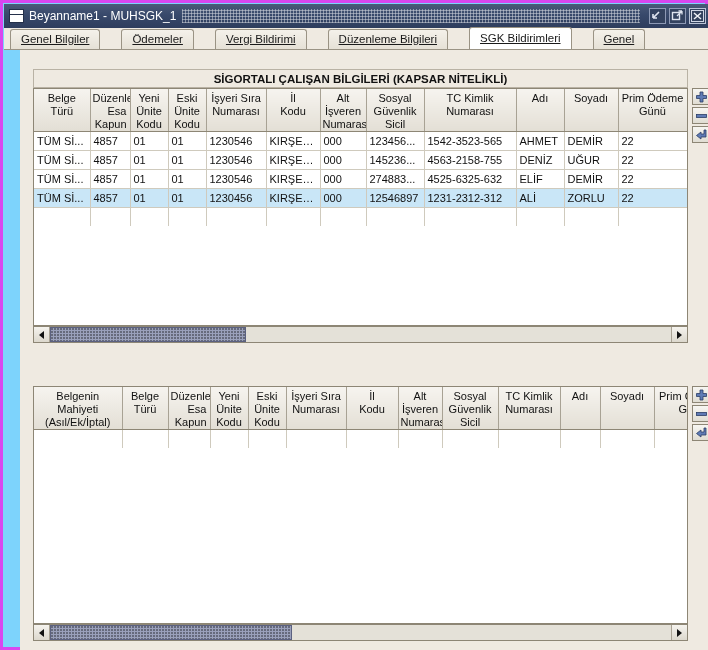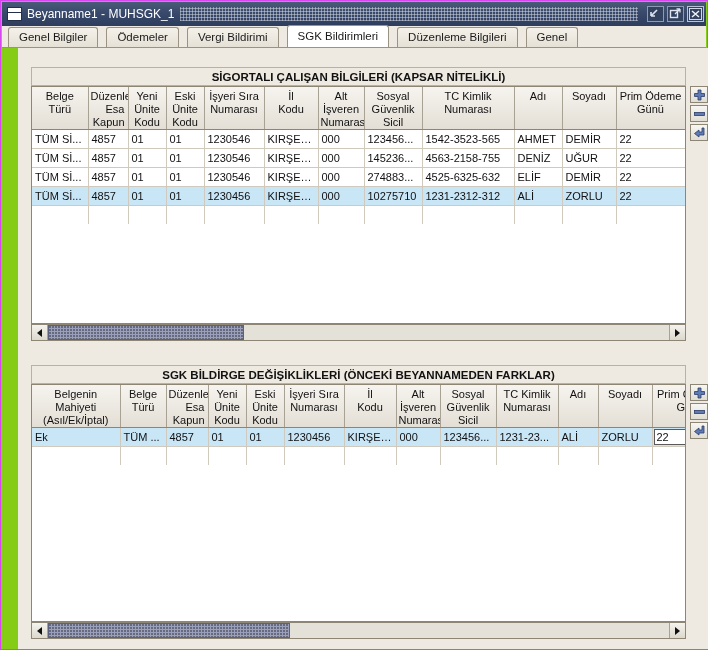--- a/index.html
+++ b/index.html
@@ -16,22 +16,22 @@
     overflow: hidden;
   }
 
   
   #app-window {
     position: absolute;
     left: 0; top: 0;
     width: 708px;
     height: 650px;
     box-sizing: border-box;
-    background: #84cc16;
-    border: 1px solid #d946ef;
+    background: #7dd3fc;
+    border: 3px solid #d946ef;
   }
 
   
   #title-bar {
     position: absolute;
     left: 1px; top: 1px;
     width: 704px;
     height: 24px;
     box-sizing: border-box;
     background: linear-gradient(to bottom, #4a5a78 0%, #38496b 45%, #2e3d5d 100%);
@@ -91,30 +91,31 @@
     border-bottom: 1px solid #9a9384;
     display: flex;
     align-items: flex-end;
     padding-left: 6px;
     box-sizing: border-box;
   }
   .tab {
     height: 20px;
     line-height: 19px;
     padding: 0 10px;
-    margin-right: 8px;
+    margin-right: 21px;
     box-sizing: border-box;
     font-size: 11.5px;
     color: #1a1a1a;
     background: linear-gradient(to bottom, #f4f1ea 0%, #e6e1d6 100%);
     border: 1px solid #9a9384;
     border-bottom: none;
     border-radius: 3px 3px 0 0;
     white-space: nowrap;
     position: relative;
+    text-decoration: underline;
   }
   .tab.selected {
     background: #ffffff;
     height: 22px;
     line-height: 21px;
     border-color: #9a9384;
     z-index: 3;
   }
 
   
@@ -308,22 +309,22 @@
         <rect x="2.5" y="2.5" width="12" height="11" fill="none" stroke="#cfd6e5" stroke-width="1"></rect>
         <path d="M5 5 L12 11 M12 5 L5 11" stroke="#eef1f7" stroke-width="1.5"></path>
       </svg>
     </div>
   </div>
 
   <div id="tab-strip">
     <div class="tab">Genel Bilgiler</div>
     <div class="tab">Ödemeler</div>
     <div class="tab">Vergi Bildirimi</div>
+    <div class="tab">Düzenleme Bilgileri</div>
     <div class="tab selected">SGK Bildirimleri</div>
-    <div class="tab">Düzenleme Bilgileri</div>
     <div class="tab">Genel</div>
   </div>
 
   <div id="content">
 
     <div class="panel" id="panel-1">
       <div class="panel-title">SİGORTALI ÇALIŞAN BİLGİLERİ (KAPSAR NİTELİKLİ)</div>
 
       <div class="table-wrap">
         <table class="grid" id="grid-1">
@@ -440,21 +441,21 @@
                 <td>22</td>
               </tr>
               <tr class="row-selected">
                 <td>TÜM Sİ...</td>
                 <td>4857</td>
                 <td>01</td>
                 <td>01</td>
                 <td>1230456</td>
                 <td>KIRŞEHİR</td>
                 <td>000</td>
-                <td>10275710</td>
+                <td>12546897</td>
                 <td>1231-2312-312</td>
                 <td>ALİ</td>
                 <td>ZORLU</td>
                 <td>22</td>
               </tr>
               <tr class="row-blank">
                 <td style="border-bottom: none;">&nbsp;</td>
                 <td style="border-bottom: none;">&nbsp;</td>
                 <td style="border-bottom: none;">&nbsp;</td>
                 <td style="border-bottom: none;">&nbsp;</td>
@@ -496,21 +497,20 @@
         </div>
         <div class="tool-btn">
           <svg width="13" height="12" viewBox="0 0 13 12">
             <path d="M2 3 L7 3 L7 1 L11.5 4.5 L7 8 L7 6 L4 6 L4 10 L2 10 Z" fill="#5f7bb5" stroke="#2b3e66" stroke-width="0.8" transform="rotate(180 6.5 5.5)"></path>
           </svg>
         </div>
       </div>
     </div>
 
     <div class="panel" id="panel-2">
-      <div class="panel-title">SGK BİLDİRGE DEĞİŞİKLİKLERİ (ÖNCEKİ BEYANNAMEDEN FARKLAR)</div>
 
       <div class="table-wrap">
         <table class="grid" id="grid-2">
             <colgroup>
               <col style="width: 88px;">
               <col style="width: 46px;">
               <col style="width: 42px;">
               <col style="width: 38px;">
               <col style="width: 38px;">
               <col style="width: 60px;">
@@ -575,37 +575,20 @@
                 <th>
                   <span class="hl">Soyadı</span>
                 </th>
                 <th class="right-h">
                   <span class="hl">Prim Öde</span>
                   <span class="hl">Günü</span>
                 </th>
               </tr>
             </thead>
             <tbody>
-              <tr class="row-selected">
-                <td>Ek</td>
-                <td>TÜM ...</td>
-                <td>4857</td>
-                <td>01</td>
-                <td>01</td>
-                <td>1230456</td>
-                <td>KIRŞEHİR</td>
-                <td>000</td>
-                <td>123456...</td>
-                <td>1231-23...</td>
-                <td>ALİ</td>
-                <td>ZORLU</td>
-                <td>
-                  <span class="cell-edit">22</span>
-                </td>
-              </tr>
               <tr class="row-blank">
                 <td style="border-bottom: none;">&nbsp;</td>
                 <td style="border-bottom: none;">&nbsp;</td>
                 <td style="border-bottom: none;">&nbsp;</td>
                 <td style="border-bottom: none;">&nbsp;</td>
                 <td style="border-bottom: none;">&nbsp;</td>
                 <td style="border-bottom: none;">&nbsp;</td>
                 <td style="border-bottom: none;">&nbsp;</td>
                 <td style="border-bottom: none;">&nbsp;</td>
                 <td style="border-bottom: none;">&nbsp;</td>

